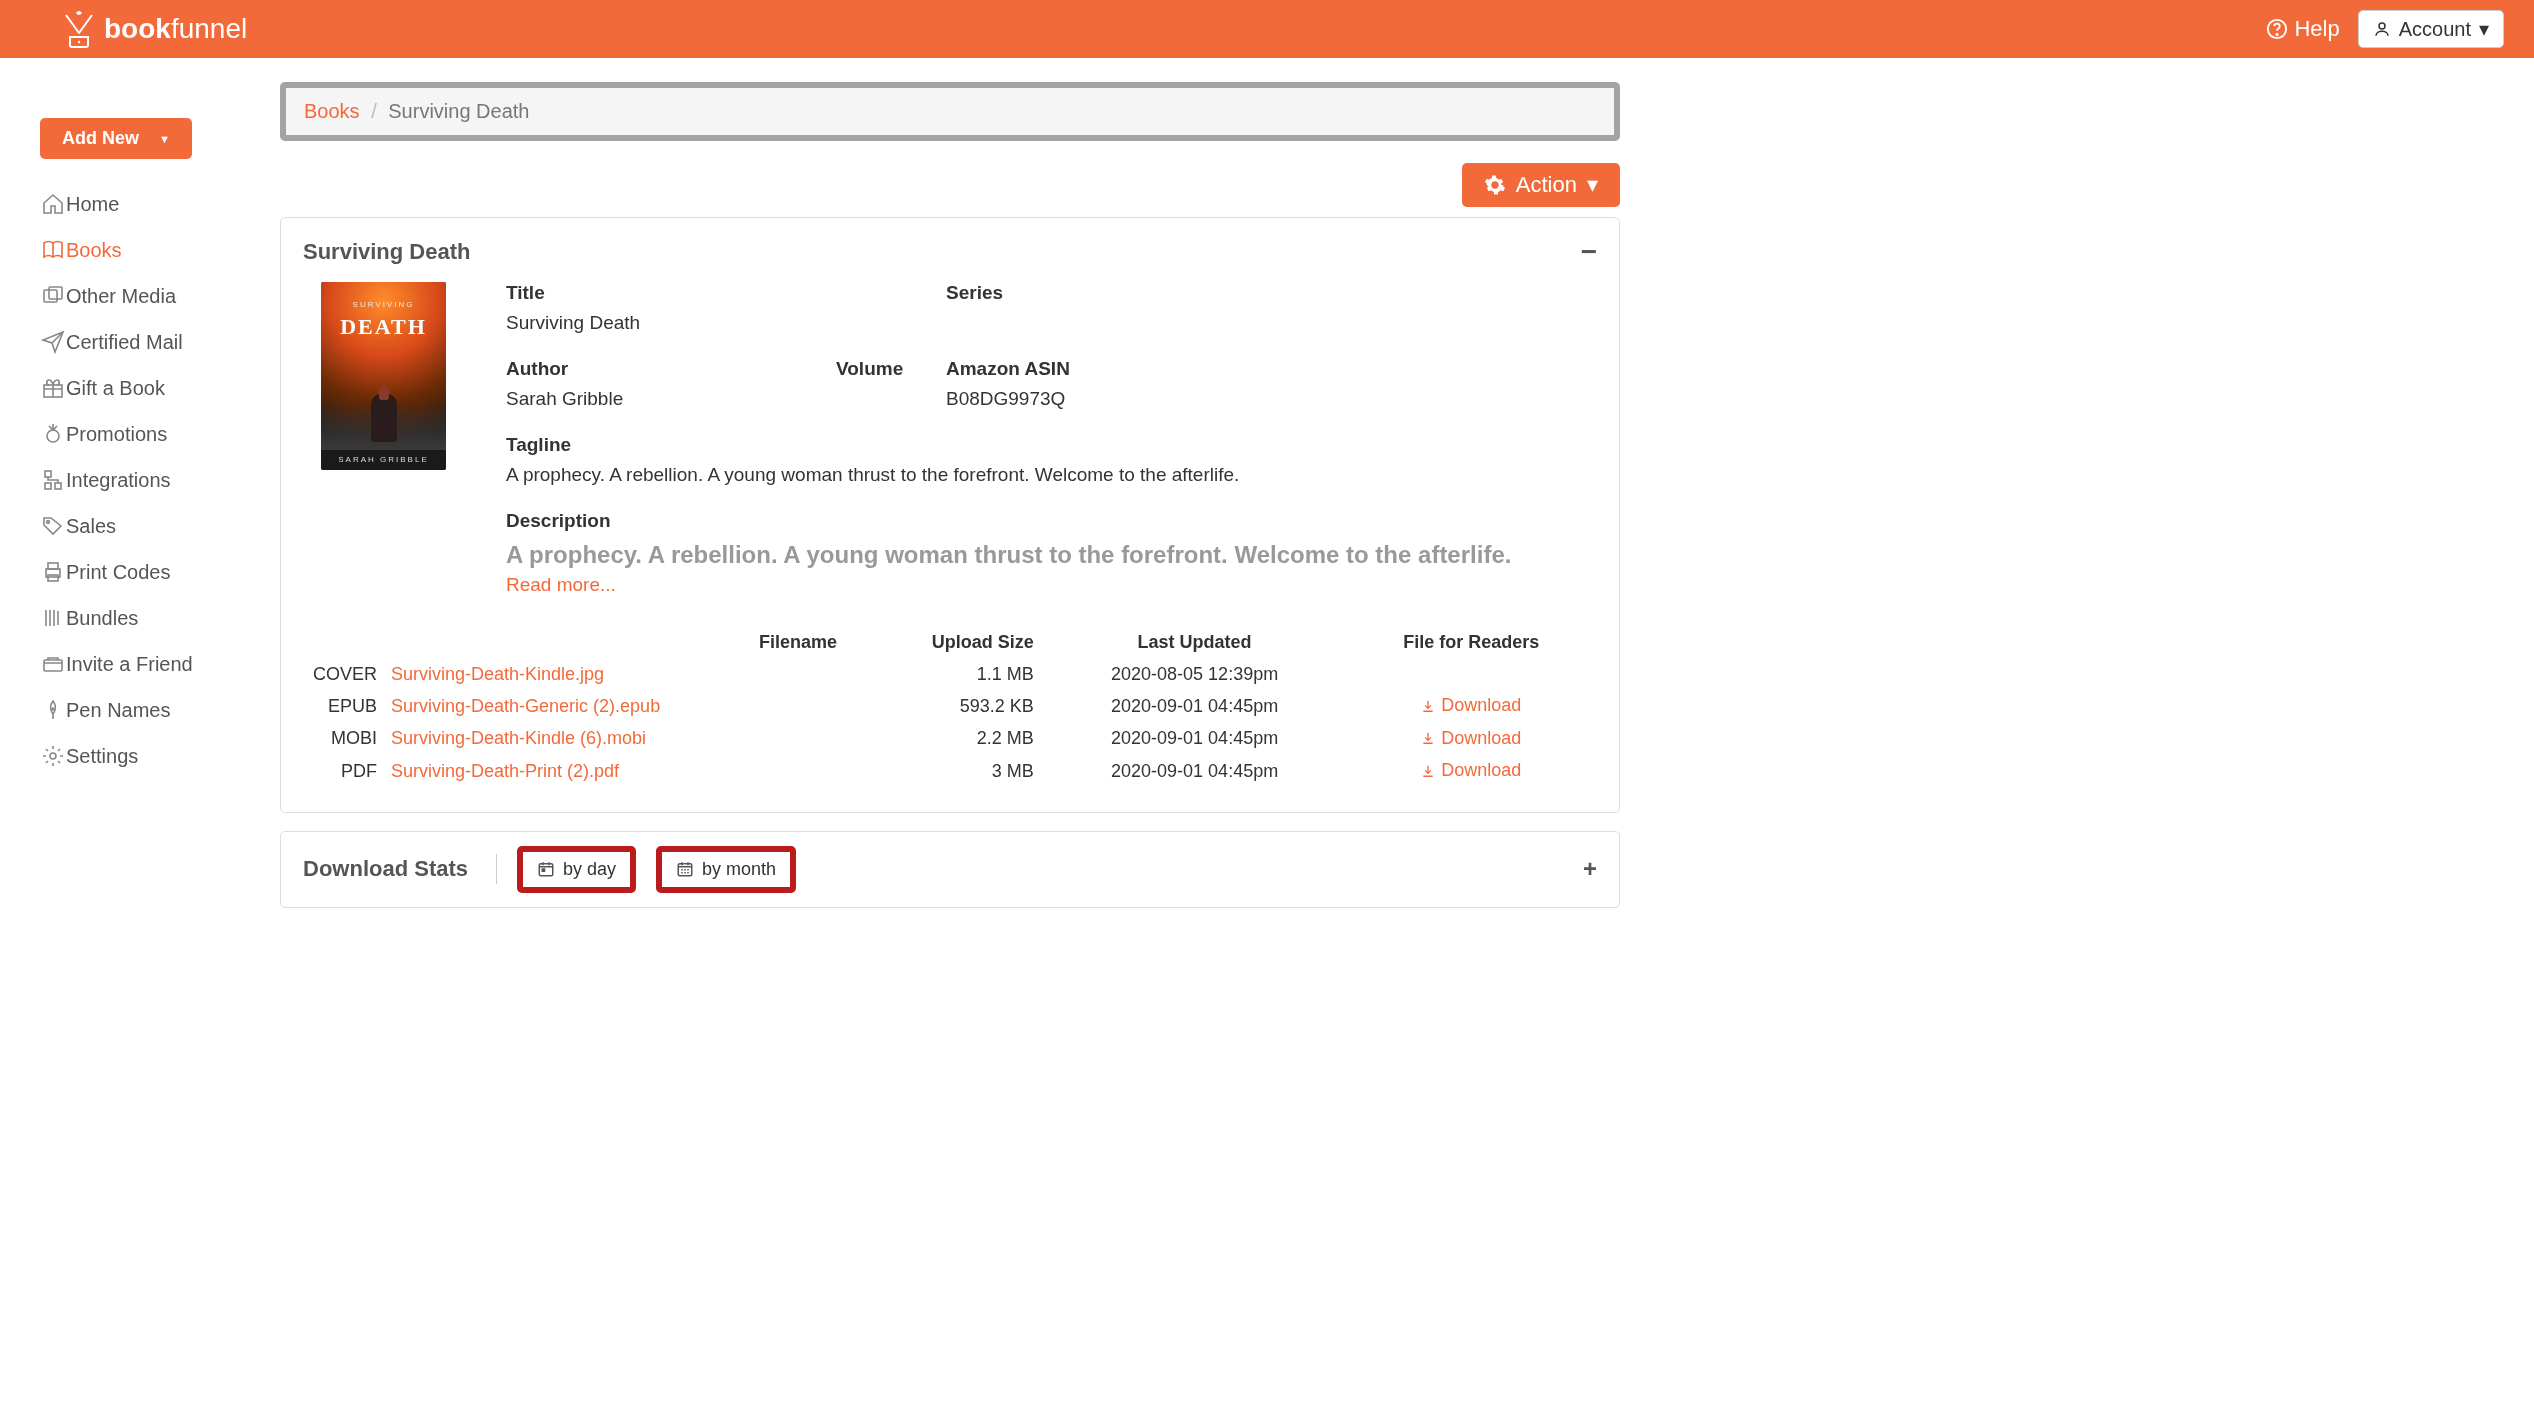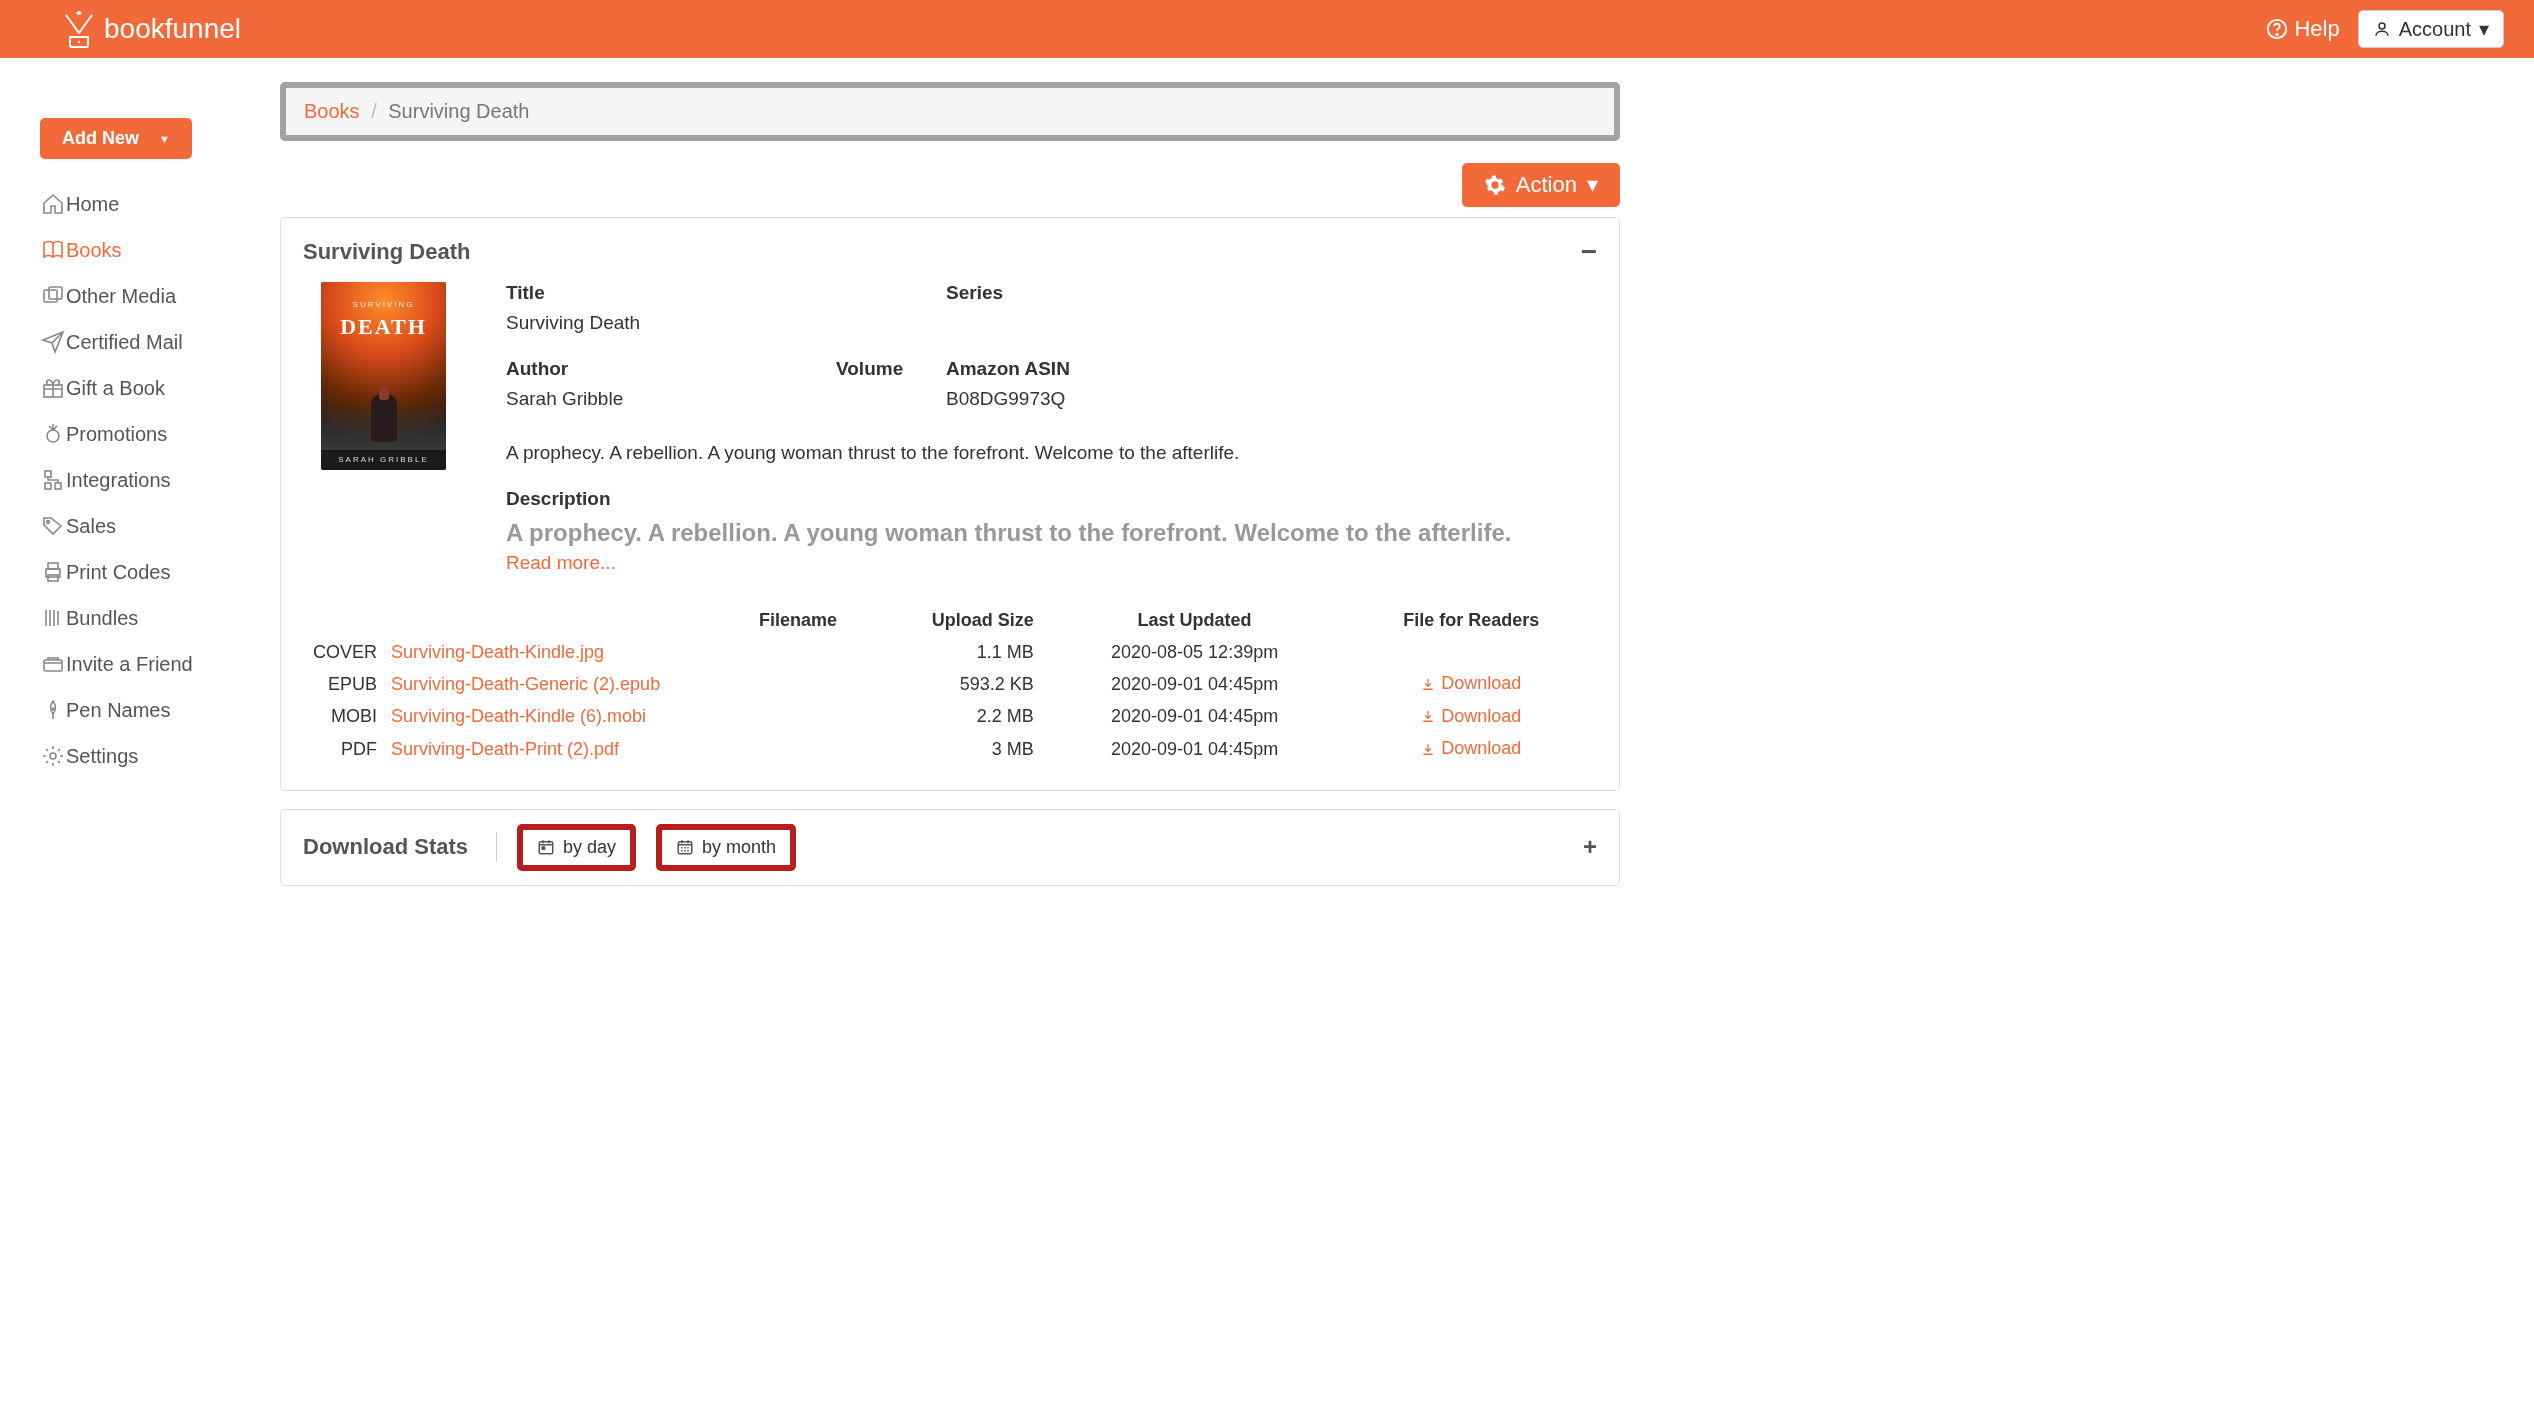--- a/index.html
+++ b/index.html
@@ -2,21 +2,21 @@
 <html><head>
 <meta charset="utf-8">
 <style>
   * { box-sizing: border-box; margin: 0; padding: 0; }
   body { font-family: -apple-system, BlinkMacSystemFont, "Segoe UI", Helvetica, Arial, sans-serif; font-size: 19px; color: #333; background: #fff; }
 
   
   .header { background: #f26a3a; height: 58px; display: flex; align-items: center; justify-content: space-between; padding: 0 30px 0 60px; }
   .logo-wrap { display: flex; align-items: center; gap: 6px; }
   .logo-text { color: #fff; font-size: 28px; font-weight: 400; }
-  .logo-text b { font-weight: 400; }
+  .logo-text b { font-weight: 700; }
   .header-right { display: flex; align-items: center; gap: 18px; }
   .help-link { color: #fff; font-size: 22px; display: flex; align-items: center; gap: 6px; }
   .account-btn { background: #fff; border: 1px solid #ccc; border-radius: 5px; padding: 6px 14px; font-size: 20px; color: #333; display: flex; align-items: center; gap: 8px; cursor: pointer; }
 
   
   .wrap { display: flex; }
   .sidebar { width: 280px; padding: 28px 0 0 40px; flex-shrink: 0; margin-top: 32px; }
   .add-new-btn { background: #f26a3a; color: #fff; border: none; border-radius: 5px; padding: 10px 22px; font-size: 18px; font-weight: 600; display: flex; align-items: center; gap: 20px; cursor: pointer; }
   .add-new-btn .caret { font-size: 11px; }
 
@@ -291,20 +291,21 @@
             <div>
               <div class="meta-label">Volume</div>
               <div class="meta-value"></div>
             </div>
             <div>
               <div class="meta-label">Amazon ASIN</div>
               <div class="meta-value" style="margin-top:8px">B08DG9973Q</div>
             </div>
 
             <div class="meta-row-full">
+              <div class="meta-label">Tagline</div>
               <div class="meta-value" style="margin-top:8px">A prophecy. A rebellion. A young woman thrust to the forefront. Welcome to the afterlife.</div>
             </div>
 
             <div class="meta-row-full">
               <div class="meta-label">Description</div>
               <div class="desc-preview">A prophecy. A rebellion. A young woman thrust to the forefront. Welcome to the afterlife.</div>
               <a class="read-more">Read more...</a>
             </div>
           </div>
         </div>

